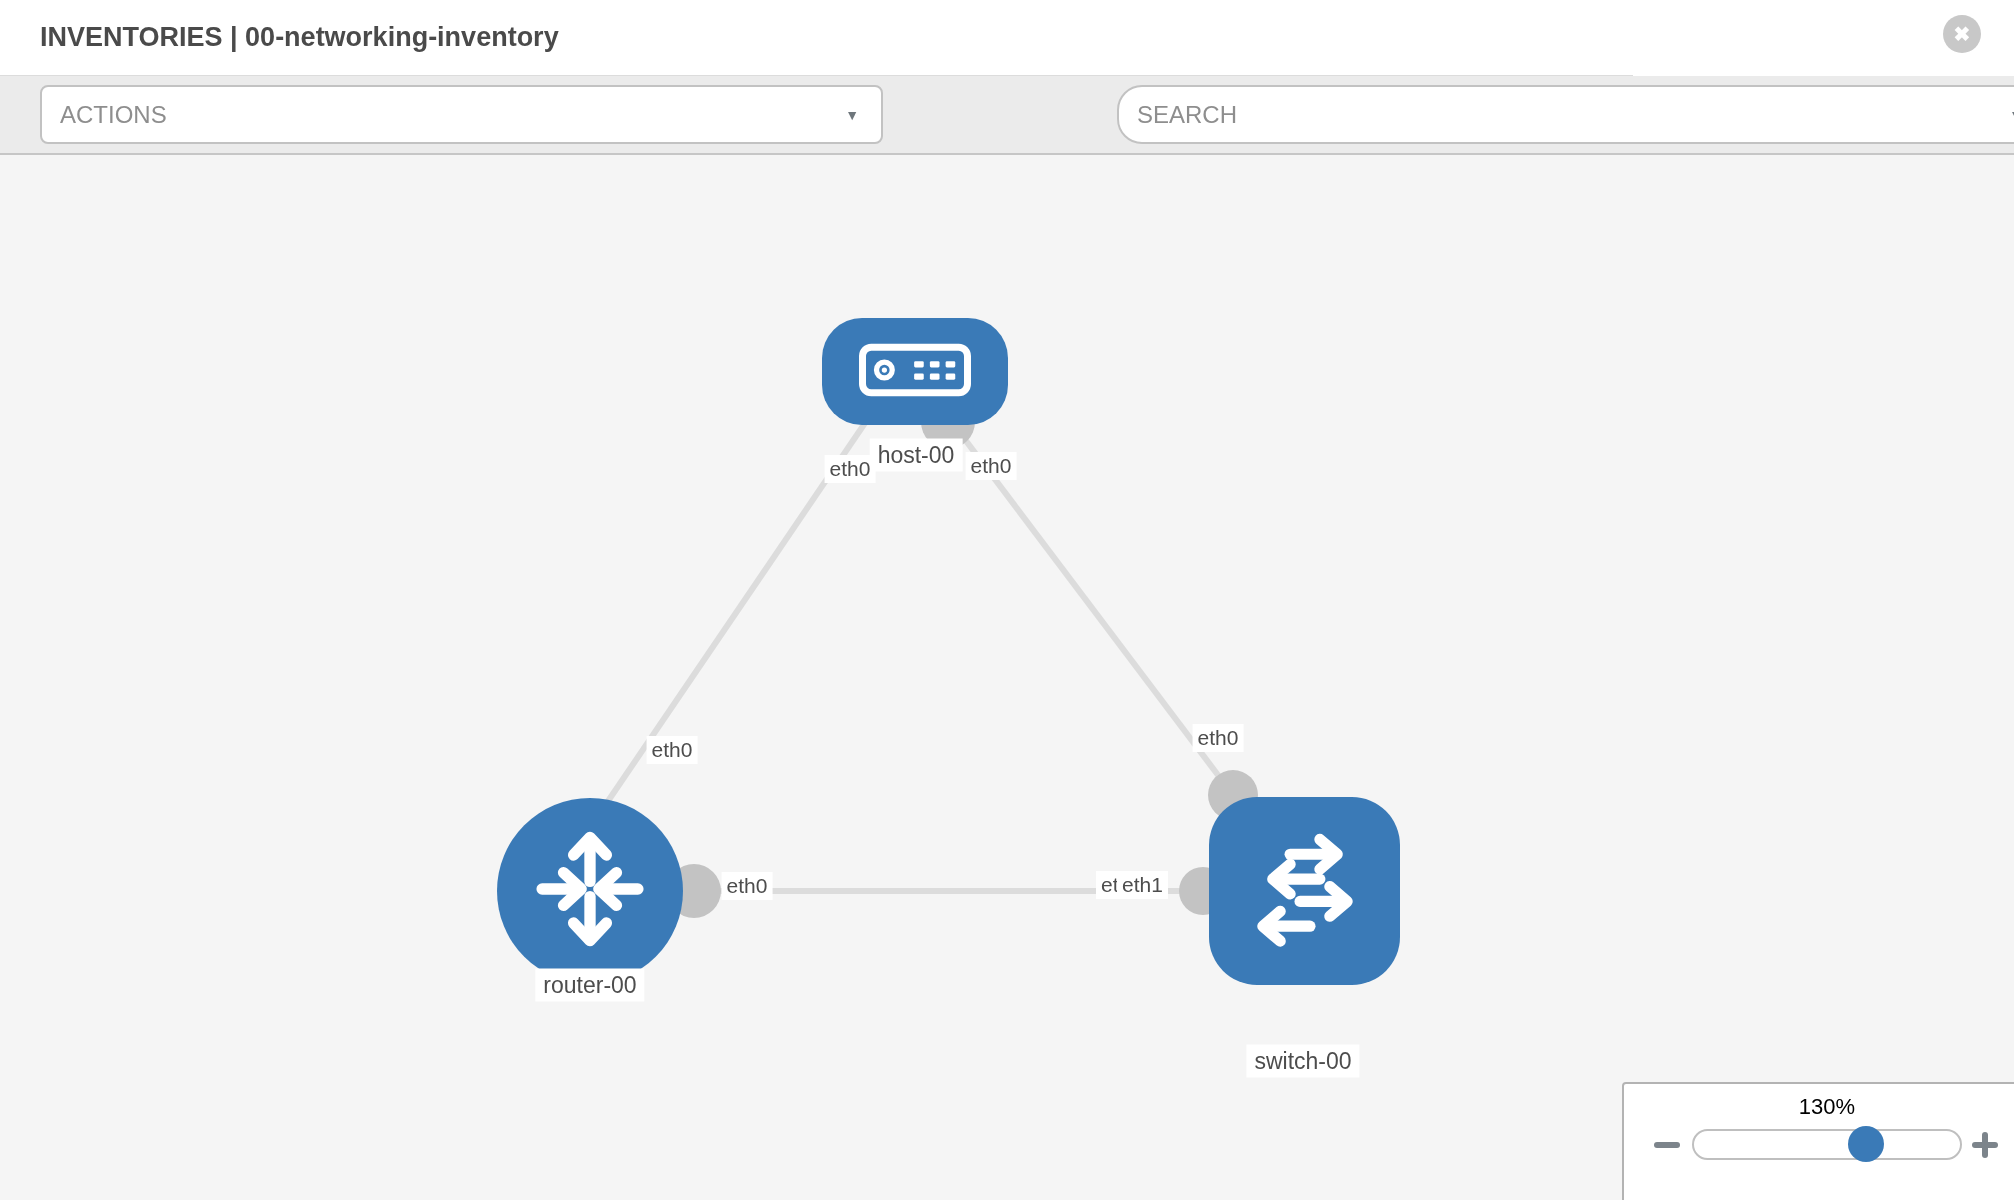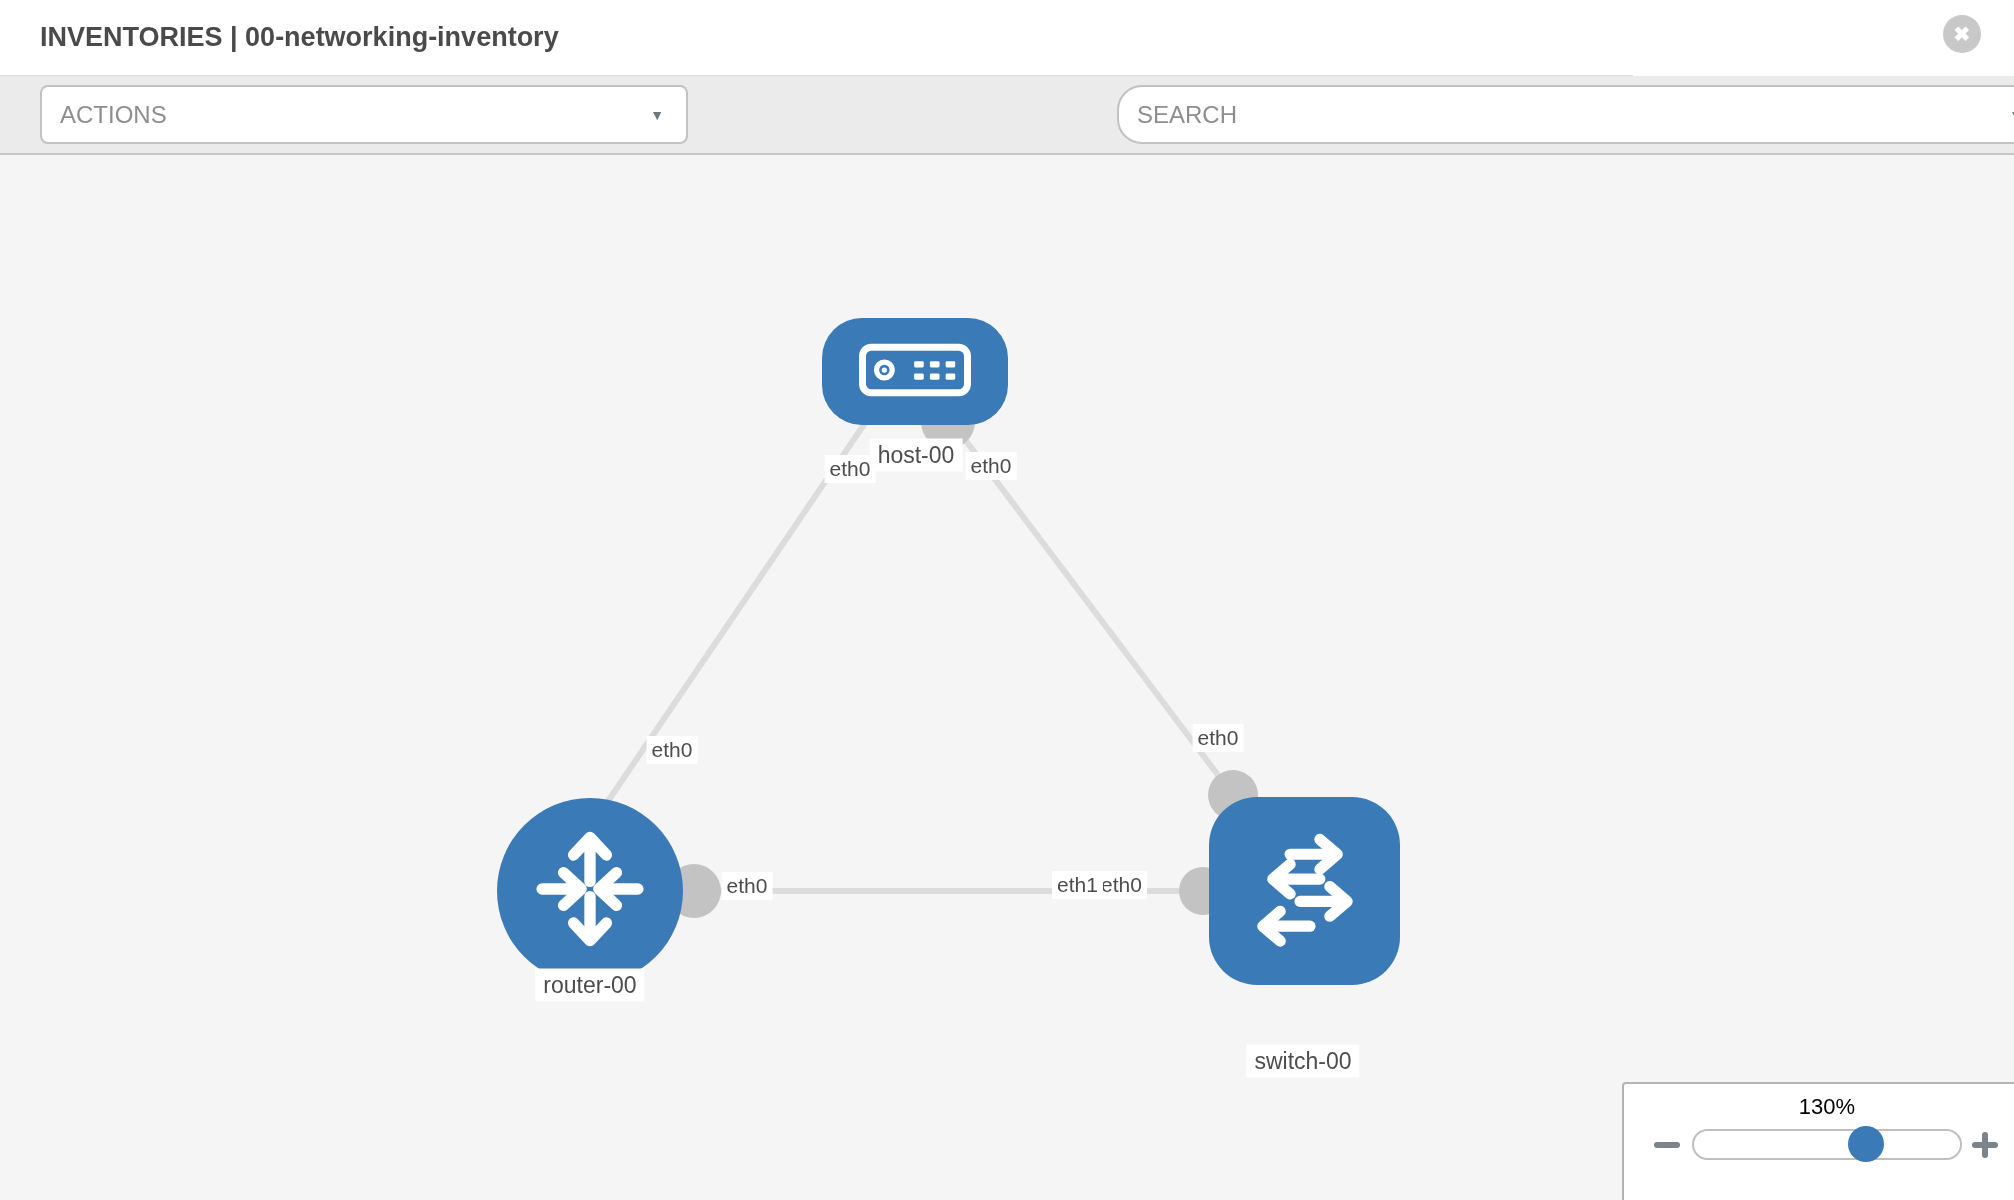--- a/index.html
+++ b/index.html
@@ -14,21 +14,21 @@
   .close-btn { position:absolute; left:1943px; top:15px; width:38px; height:38px;
                border:none; border-radius:50%; background:#c8c8c8; color:#fff;
                font-size:20px; font-weight:700; line-height:38px; text-align:center;
                cursor:pointer; font-family:"Liberation Sans", sans-serif; }
 
   
   .toolbar { position:absolute; left:0; top:76px; width:2014px; height:79px;
              background:#ebebeb; border-bottom:2px solid #c6c6c6; }
   .dropdown { position:absolute; top:9px; height:59px; background:#fff;
               border:2px solid #c2c2c2; border-radius:8px; cursor:pointer; }
-  .dd-actions { left:40px;  width:648px; }
+  .dd-actions { left:40px;  width:843px; }
   .dd-search  { left:1117px; width:930px;border-radius:25px; }
   .dd-label { position:absolute; left:18px; top:50%; transform:translateY(-50%);
               font-size:24px; color:#8e8e8e; }
   .dd-caret { position:absolute; right:22px; top:50%; transform:translateY(-50%);
               font-size:14px; color:#6e767c; }
   .tool-ic { position:absolute; cursor:pointer; }
   .ic-wrench { left:1049px; top:97px; }
   .ic-key    { left:1118px; top:100px; }
 
   
@@ -166,21 +166,21 @@
     <span class="nlabel" style="left:916px;  top:300px;">host-00</span>
     <span class="nlabel" style="left:590px;  top:830px;">router-00</span>
     <span class="nlabel" style="left:1303px; top:858px;margin-top:48px;">switch-00</span>
 
     <span class="elabel" style="left:850px;  top:314px;">eth0</span>
     <span class="elabel" style="left:991px;  top:311px;">eth0</span>
     <span class="elabel" style="left:672px;  top:595px;">eth0</span>
     <span class="elabel" style="left:1218px; top:583px;">eth0</span>
     <span class="elabel" style="left:747px;  top:731px;">eth0</span>
     <span class="elabel elabel-edge" style="left:1096px; top:730px; z-index:5;">eth0</span>
-    <span class="elabel elabel-edge" style="left:1052px; top:730px; z-index:6;">eth1</span>
+    <span class="elabel elabel-edge" style="left:1117px; top:730px; z-index:6;">eth1</span>
 
     <div class="zoom-panel">
       <div class="zoom-level">130%</div>
       <span class="zoom-minus">
         <span class="hbar"></span>
       </span>
       <div class="zoom-track">
         <div class="zoom-thumb"></div>
       </div>
       <span class="zoom-plus">

